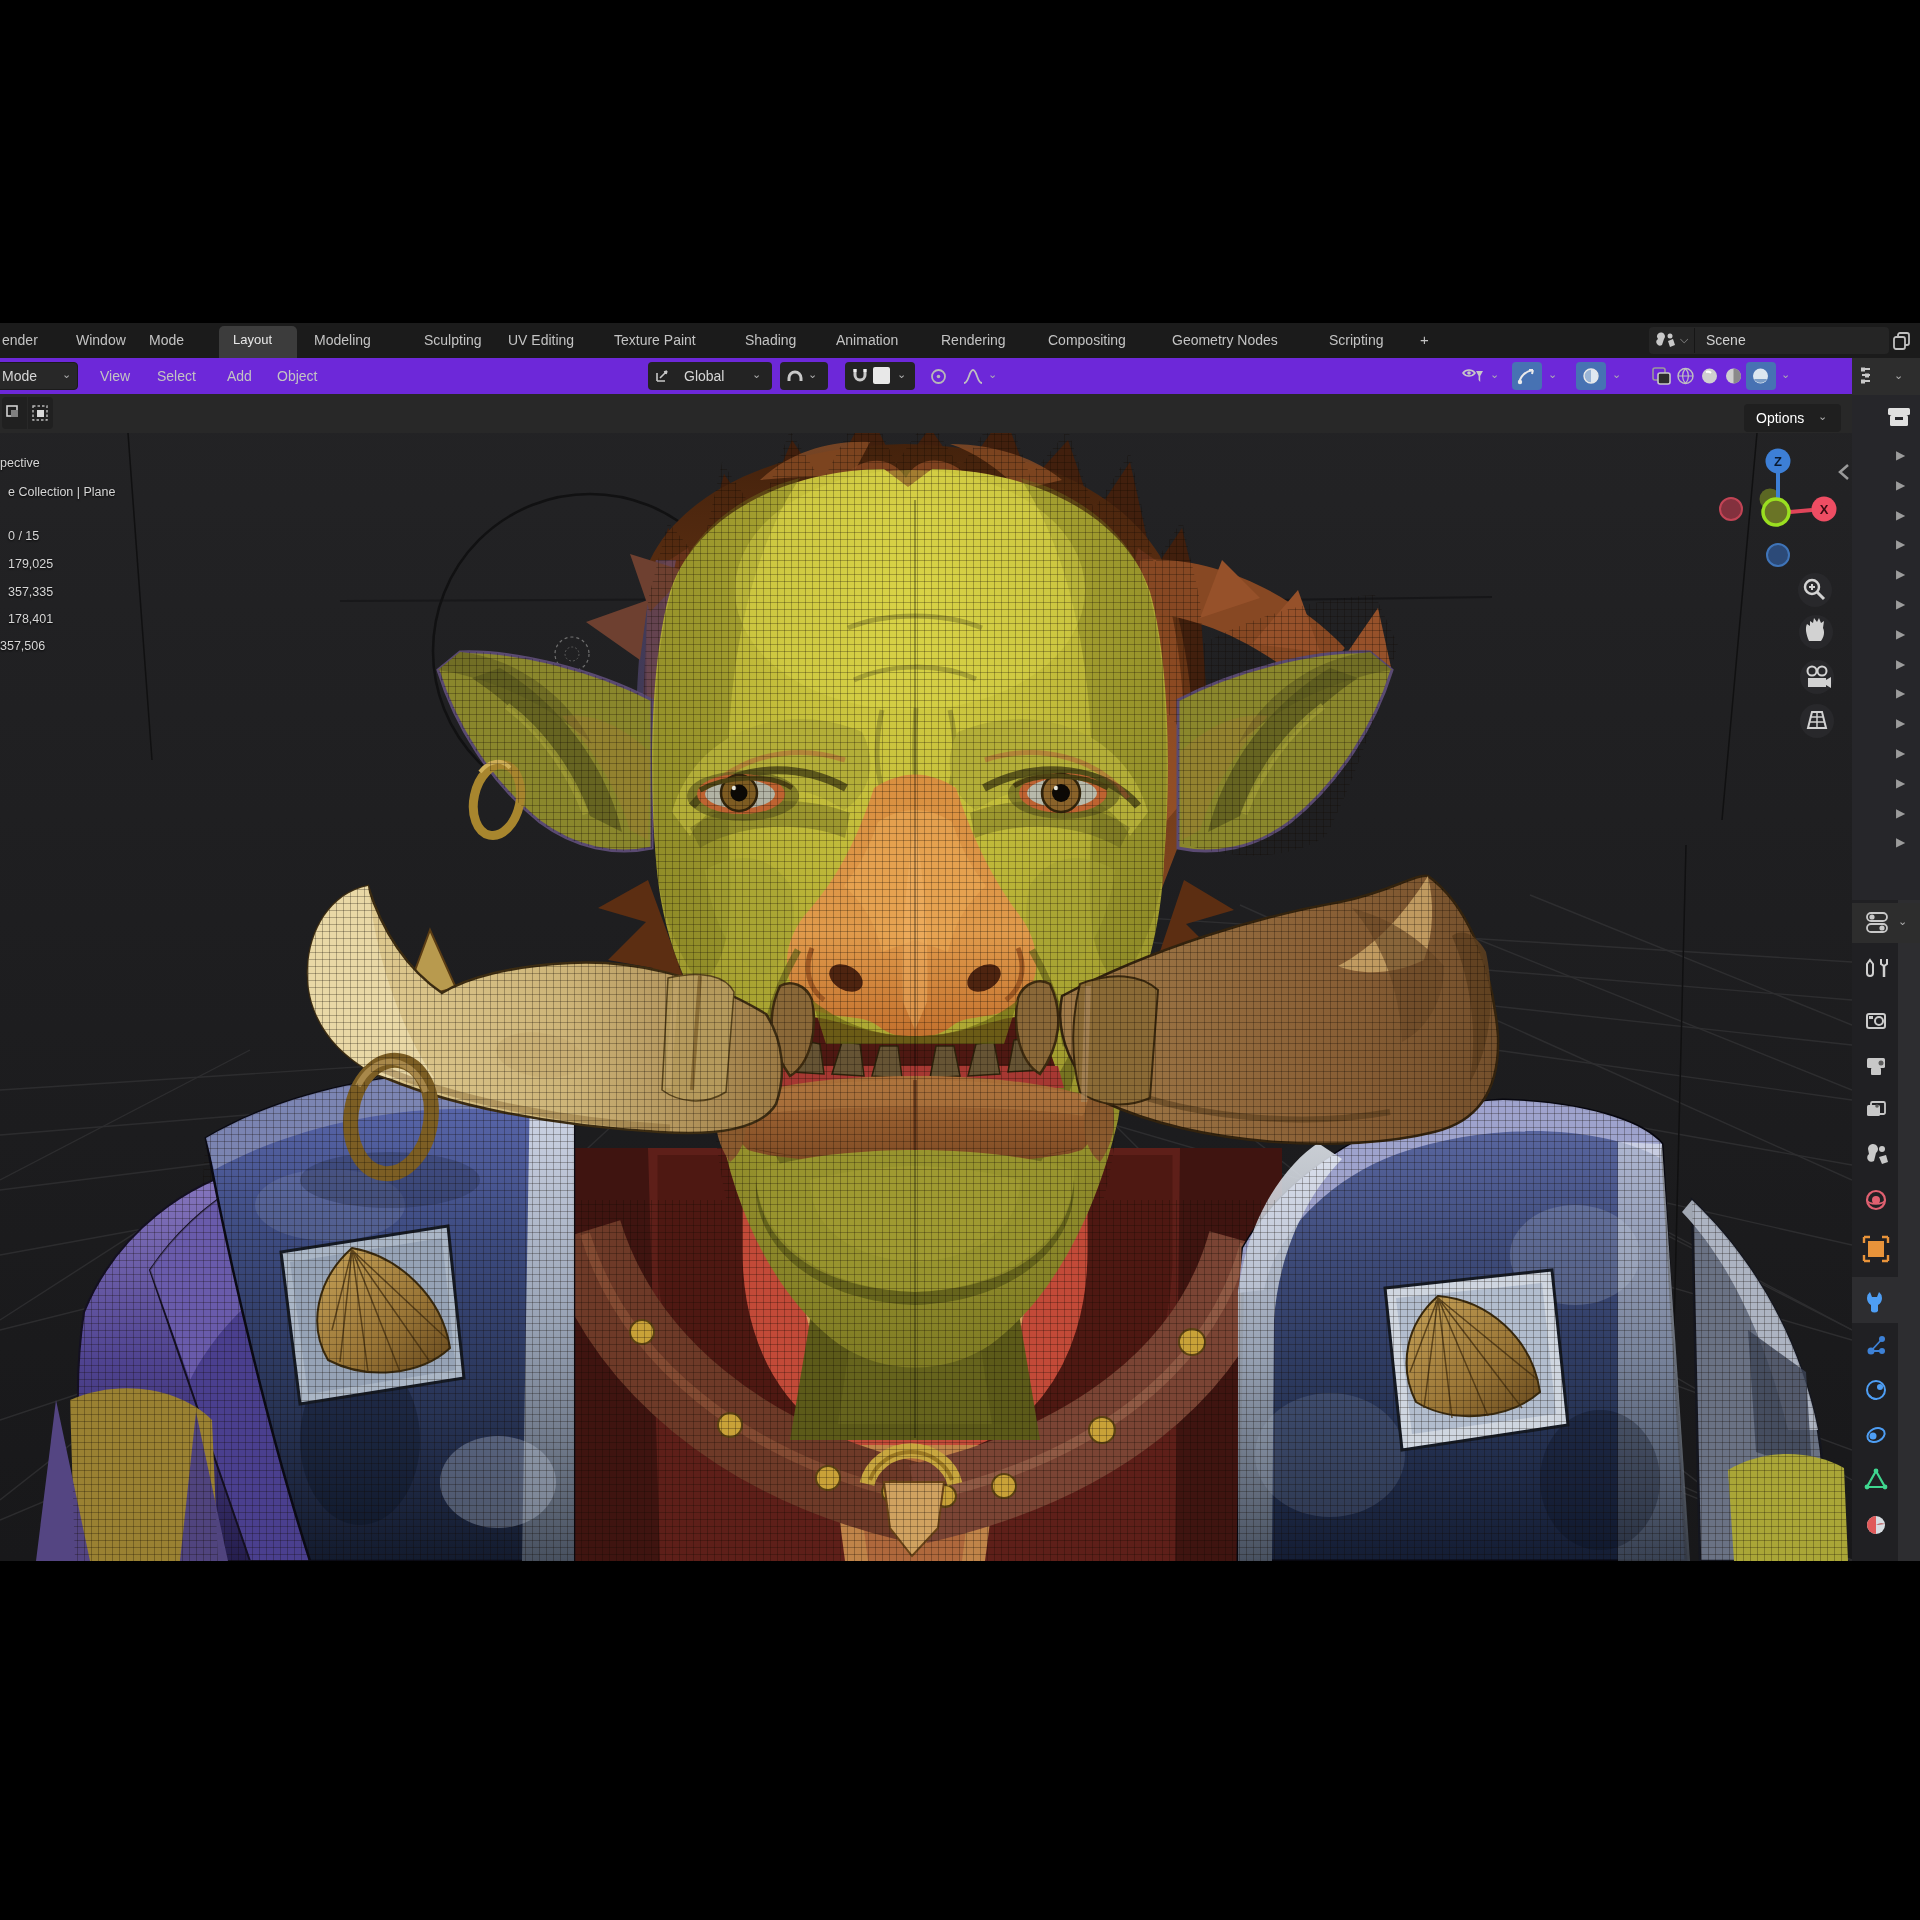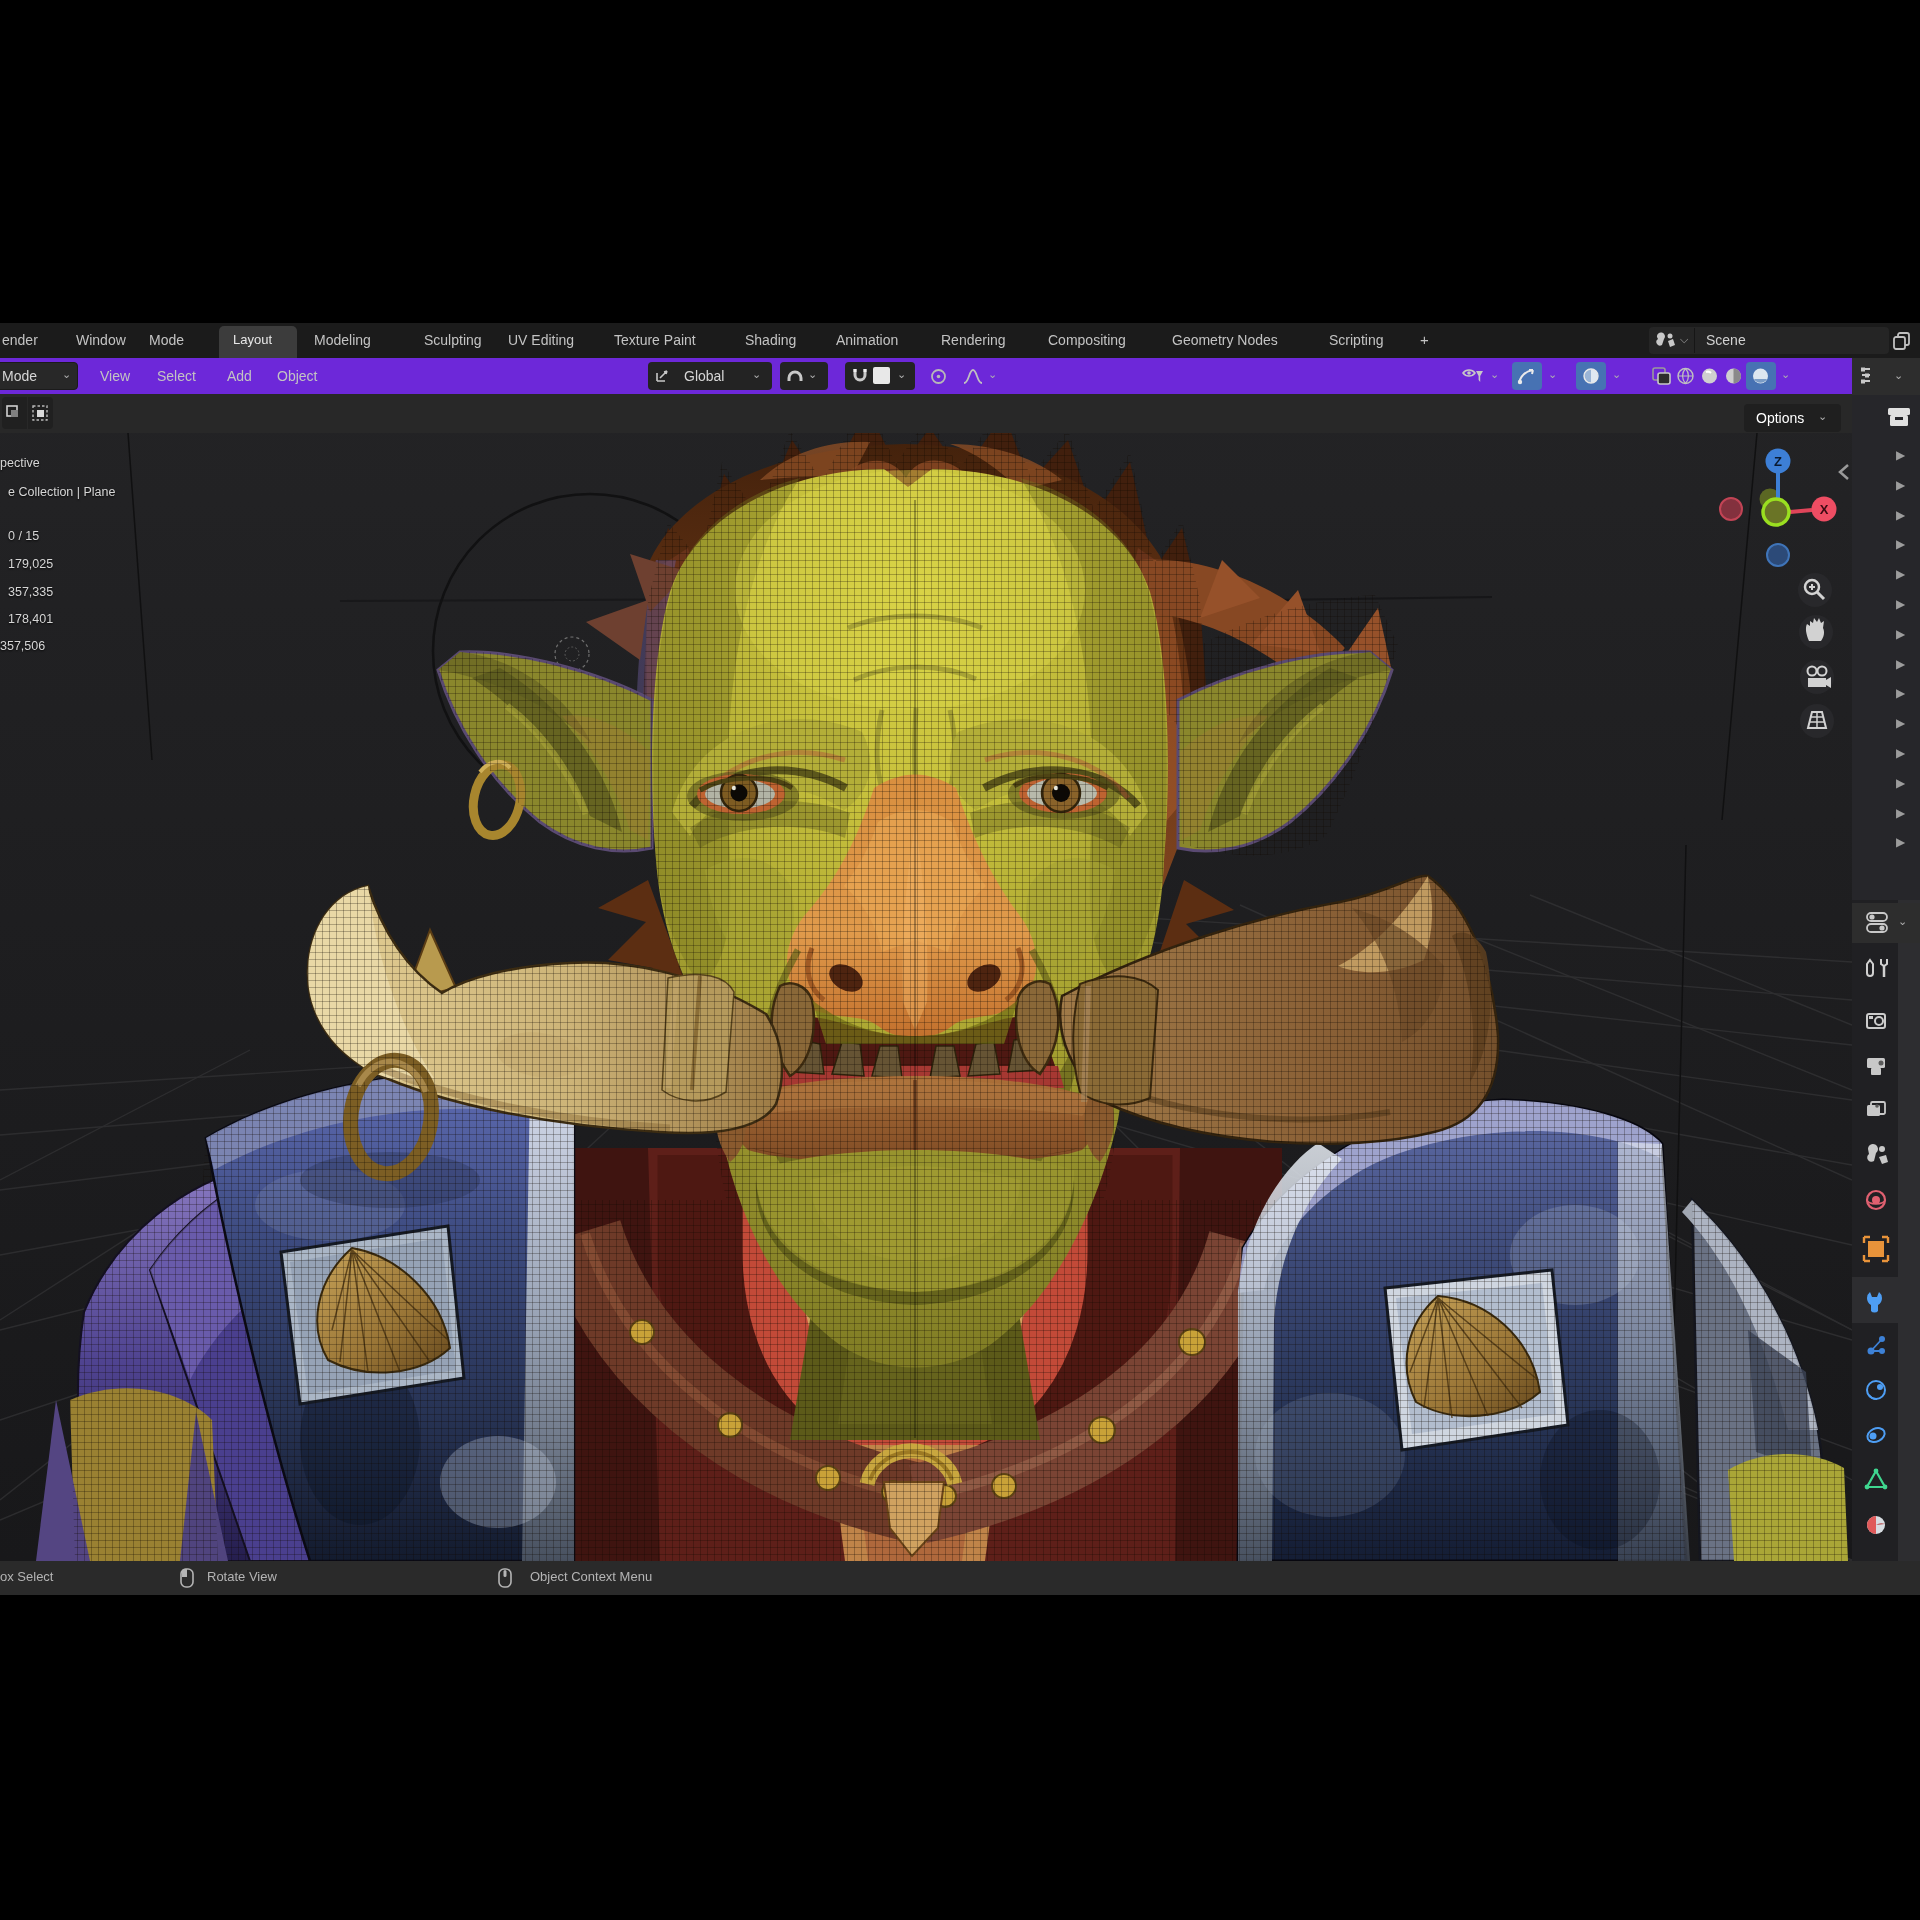--- a/index.html
+++ b/index.html
@@ -580,33 +580,20 @@
 <div class="abs" style="left:1852px;top:903px;width:68px;height:40px;background:#2d2d2d">
  <svg class="abs" style="left:14px;top:8px" width="26" height="24" viewBox="0 0 26 24">
         <rect x="1" y="2" width="20" height="8" rx="4" fill="none" stroke="#c8c8c8" stroke-width="1.8"></rect>
         <circle cx="6" cy="6" r="2.6" fill="#c8c8c8"></circle>
         <rect x="1" y="13" width="20" height="8" rx="4" fill="none" stroke="#c8c8c8" stroke-width="1.8"></rect>
         <circle cx="16" cy="17" r="2.6" fill="#c8c8c8"></circle>
       </svg>
  <div class="abs txt" style="left:46px;top:12px;font-size:11px;color:#b0b0b0">⌄</div>
 </div>
 
-<div class="abs" style="left:0;top:1561px;width:1920px;height:34px;background:#2a2a2a">
- <div class="abs" style="left:0;top:8px;color:#b4b4b4;font-size:13px">ox Select</div>
- <svg class="abs" style="left:180px;top:7px" width="14" height="20" viewBox="0 0 14 20">
-        <rect x="1" y="1" width="12" height="18" rx="5" fill="none" stroke="#b4b4b4" stroke-width="1.6"></rect>
-        <path d="M2,2 a5,5 0 0 1 5,-1 l0,8 -5,0 z" fill="#b4b4b4"></path>
-      </svg>
- <div class="abs" style="left:207px;top:8px;color:#b4b4b4;font-size:13px">Rotate View</div>
- <svg class="abs" style="left:498px;top:7px" width="14" height="20" viewBox="0 0 14 20">
-        <rect x="1" y="1" width="12" height="18" rx="5" fill="none" stroke="#b4b4b4" stroke-width="1.6"></rect>
-        <rect x="5.5" y="2" width="3" height="7" rx="1.5" fill="#b4b4b4"></rect>
-      </svg>
- <div class="abs" style="left:530px;top:8px;color:#b4b4b4;font-size:13px">Object Context Menu</div>
-</div>
 
 <div class="abs" style="left:1896px;top:441px;width:14px;height:440px;color:#9c9c9c;font-size:12px;line-height:29.8px">▶<br>▶<br>▶<br>▶<br>▶<br>▶<br>▶<br>▶<br>▶<br>▶<br>▶<br>▶<br>▶<br>▶</div>
 
 <svg class="abs" style="left:1852px;top:945px" width="68" height="616" viewBox="0 0 68 616">
  <rect x="0" y="332" width="46" height="46" fill="#2d2d30"></rect>
  <g transform="translate(24,23)">
         <path d="M-6,-8 l3,4 0,9 a3,3 0 0 1 -6,0 l0,-9 z M5,-9 l0,5 3,2 3,-2 0,-5" stroke="#d0d0d0" stroke-width="2" fill="none"></path>
         <path d="M8,-2 l0,11" stroke="#d0d0d0" stroke-width="2.5"></path>
       </g>
  <g transform="translate(24,76)">

